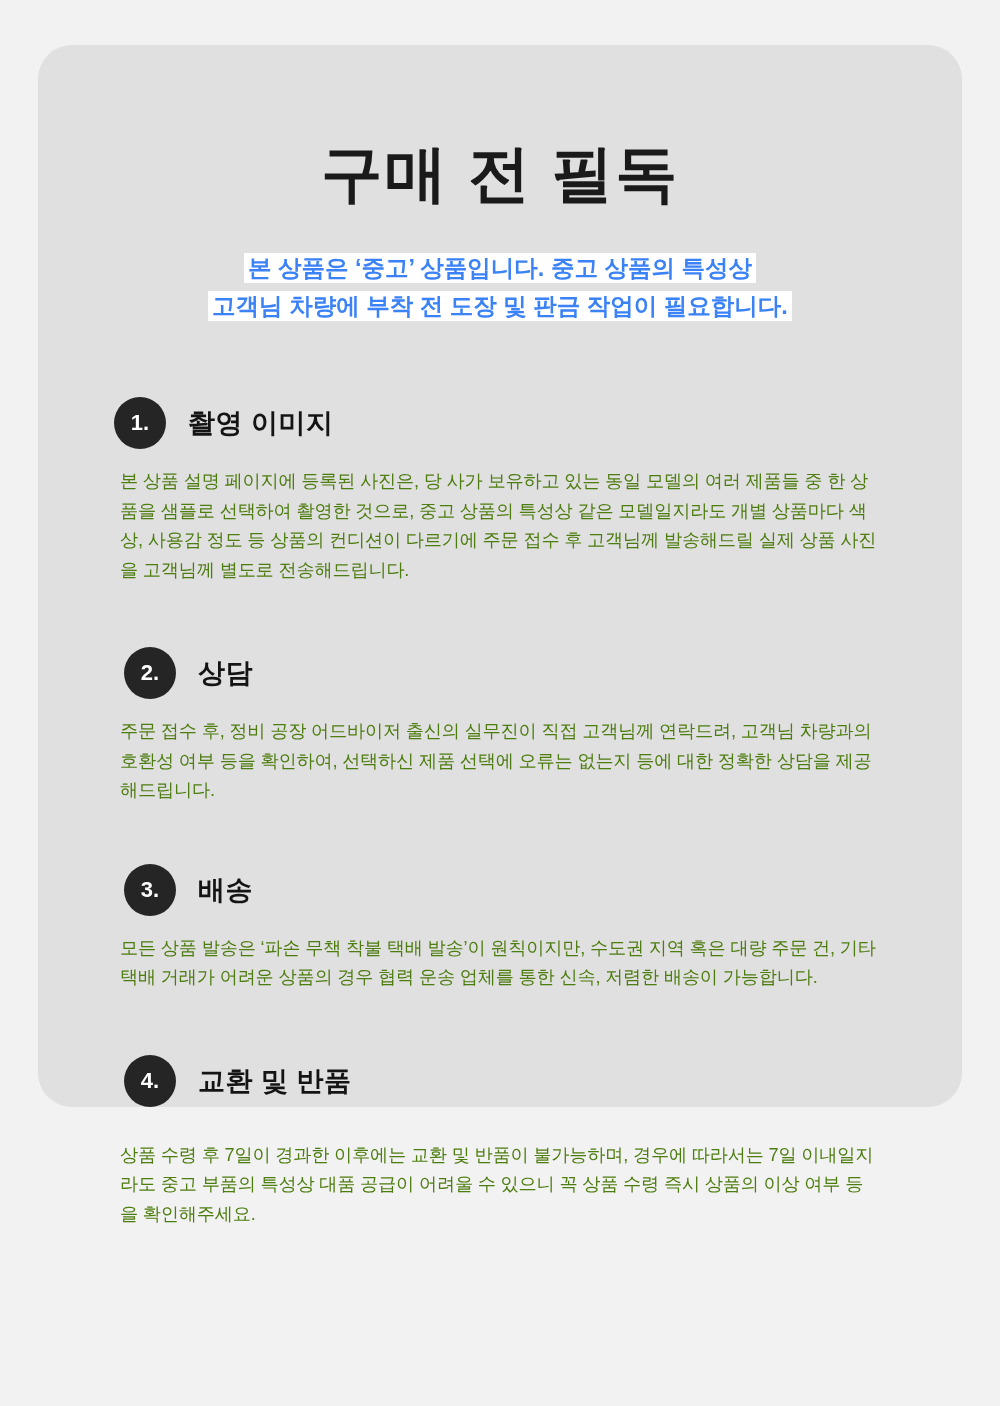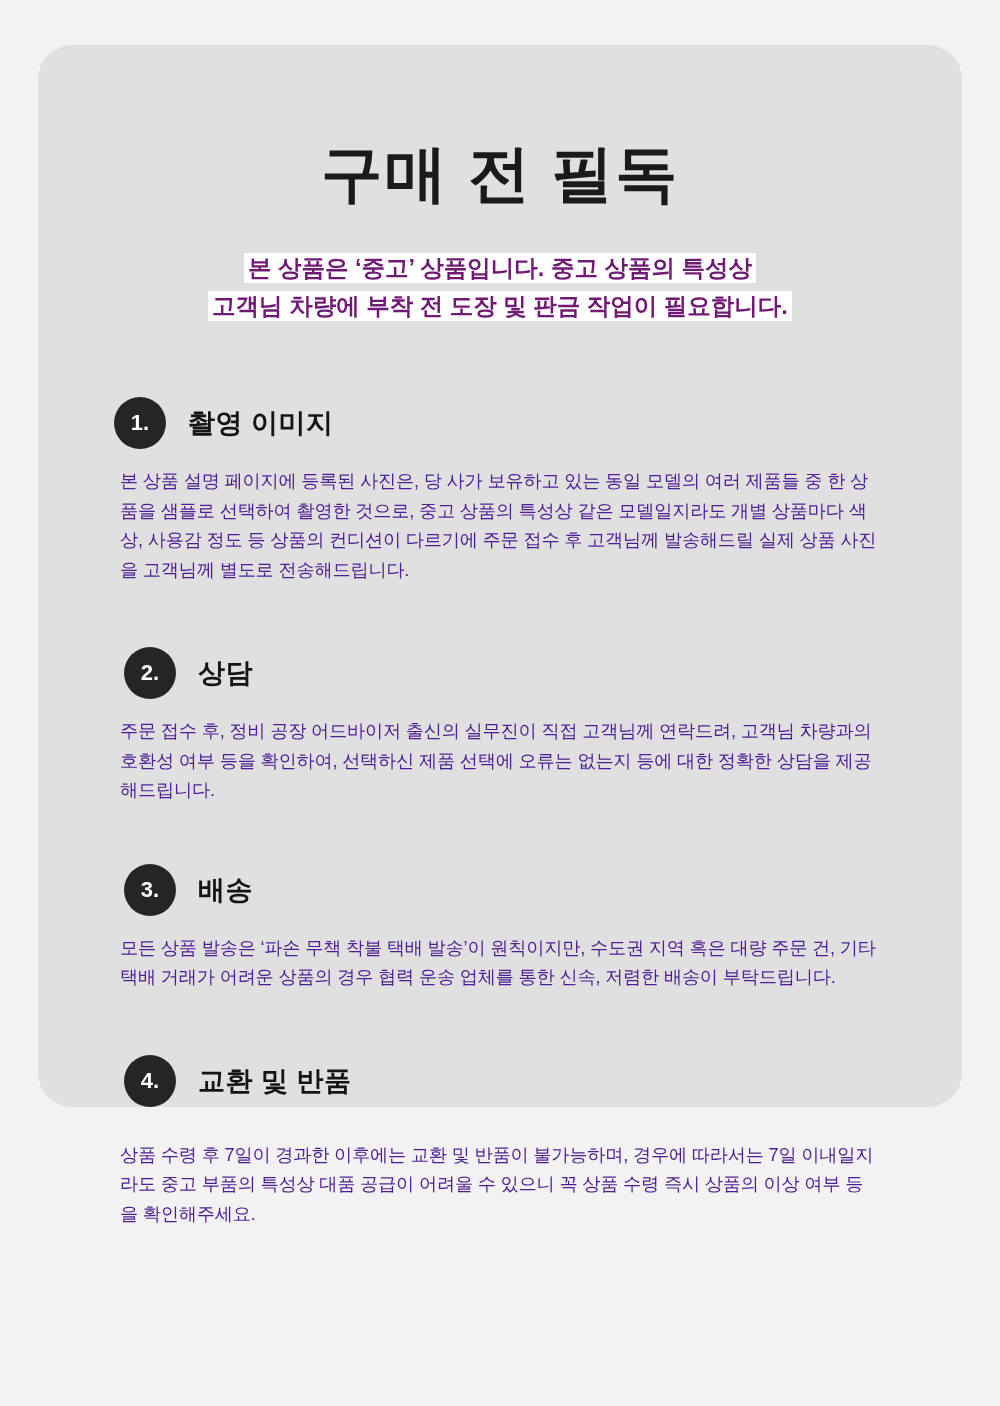--- a/index.html
+++ b/index.html
@@ -46,21 +46,21 @@
   }
 
   .subtitle {
     text-align: center;
     margin-top: 42px;
     line-height: 1.55;
   }
   .subtitle span {
     display: inline;
     background: #ffffff;
-    color: #701a75;
+    color: #3b82f6;
     font-size: 23.5px;
     font-weight: bold;
     padding: 2px 4px;
     box-decoration-break: clone;
     -webkit-box-decoration-break: clone;
     line-height: 1.6;
   }
 
   .section {
     margin: 0 auto;
@@ -88,21 +88,21 @@
   .sec-title {
     font-size: 27px;
     font-weight: bold;
     color: #141414;
     letter-spacing: 0.5px;
   }
 
   .body-text {
     font-size: 18.2px;
     line-height: 1.62;
-    color: #4c1d95;
+    color: #4d7c0f;
     margin-top: 18px;
     letter-spacing: -0.2px;
   }
   .note {
     font-size: 18px;
     line-height: 1.6;
     color: #2b2b2b;
     margin-top: 20px;
     letter-spacing: -0.2px;
   }
@@ -144,21 +144,21 @@
         <div class="sec-title">상담</div>
       </div>
       <p class="body-text">주문 접수 후, 정비 공장 어드바이저 출신의 실무진이 직접 고객님께 연락드려, 고객님 차량과의 호환성 여부 등을 확인하여, 선택하신 제품 선택에 오류는 없는지 등에 대한 정확한 상담을 제공해드립니다.</p>
     </div>
 
     <div class="section s3">
       <div class="sec-head">
         <div class="badge">3.</div>
         <div class="sec-title">배송</div>
       </div>
-      <p class="body-text">모든 상품 발송은 ‘파손 무책 착불 택배 발송’이 원칙이지만, 수도권 지역 혹은 대량 주문 건, 기타 택배 거래가 어려운 상품의 경우 협력 운송 업체를 통한 신속, 저렴한 배송이 부탁드립니다.</p>
+      <p class="body-text">모든 상품 발송은 ‘파손 무책 착불 택배 발송’이 원칙이지만, 수도권 지역 혹은 대량 주문 건, 기타 택배 거래가 어려운 상품의 경우 협력 운송 업체를 통한 신속, 저렴한 배송이 가능합니다.</p>
     </div>
 
     <div class="section s4">
       <div class="sec-head">
         <div class="badge">4.</div>
         <div class="sec-title">교환 및 반품</div>
       </div>
       <p class="body-text">상품 수령 후 7일이 경과한 이후에는 교환 및 반품이 불가능하며, 경우에 따라서는 7일 이내일지라도 중고 부품의 특성상 대품 공급이 어려울 수 있으니 꼭 상품 수령 즉시 상품의 이상 여부 등을 확인해주세요.</p>
     </div>
 

